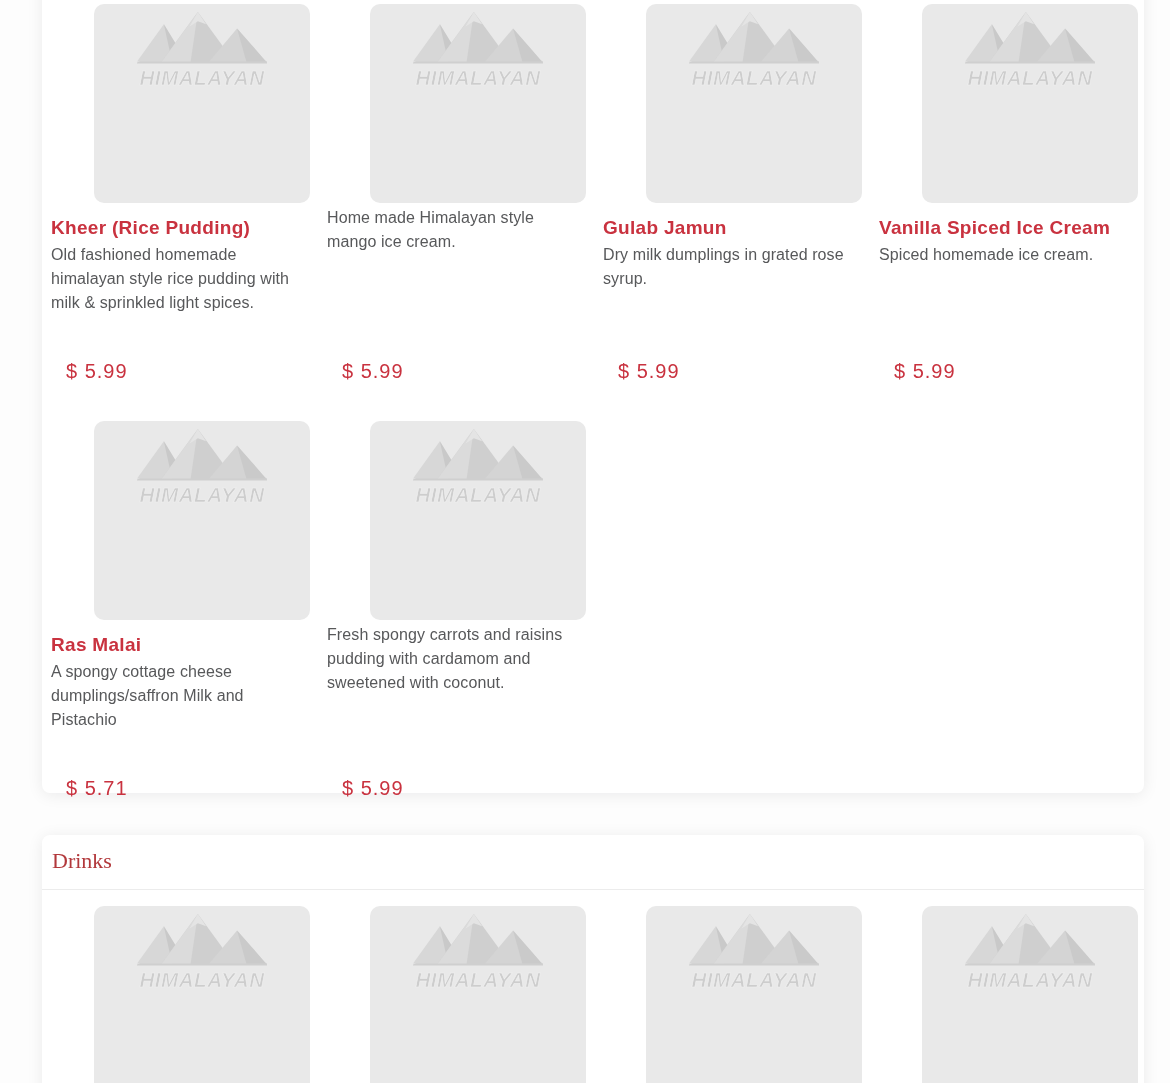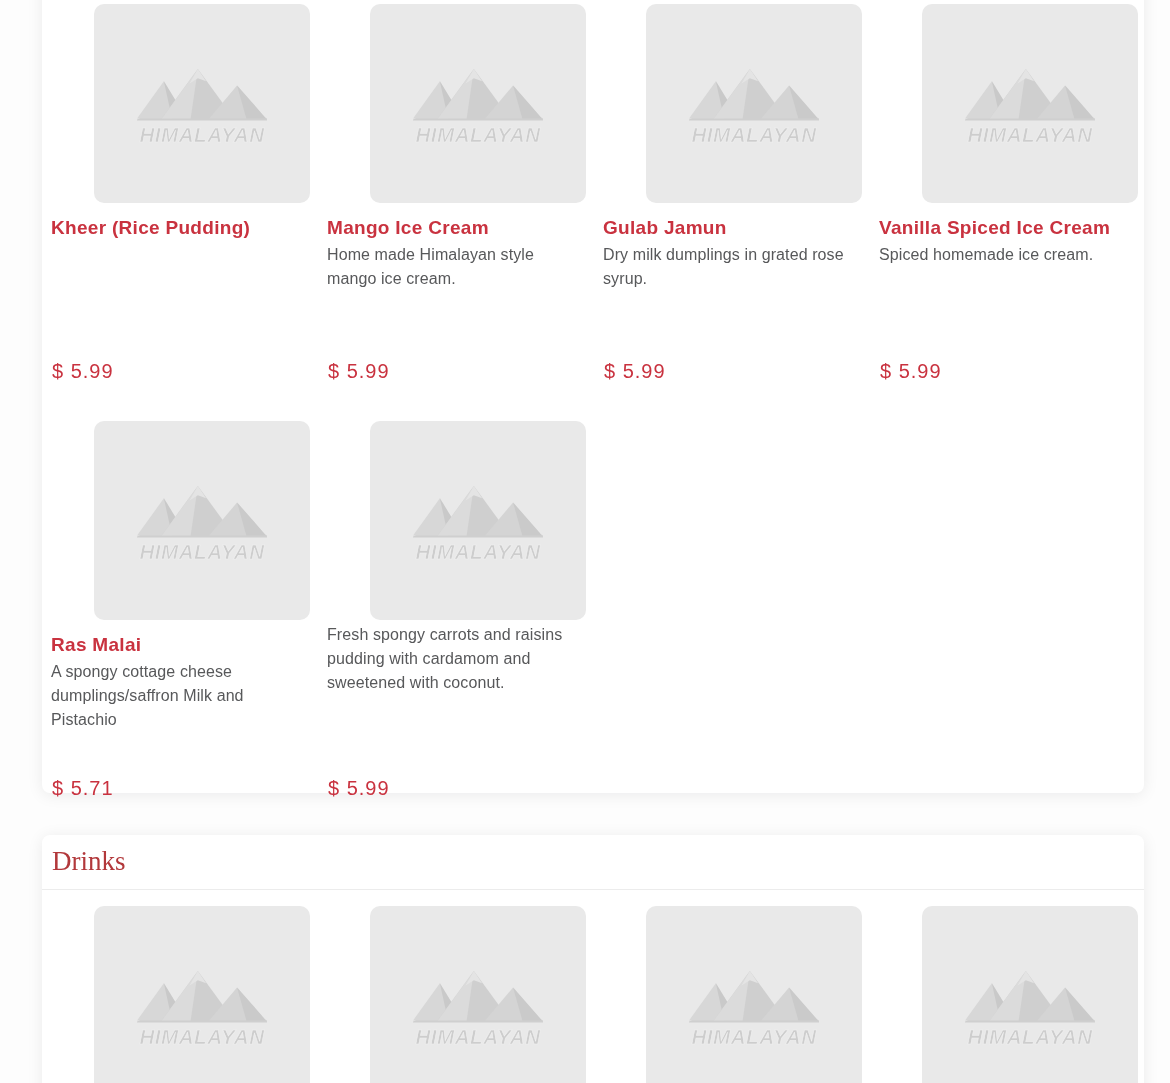--- a/index.html
+++ b/index.html
@@ -24,21 +24,21 @@
     height: 853px;
     padding: 64px 8px 14px 8px;
   }
   #drinks-section {
     top: 835px;
     height: 380px;
     padding: 0;
   }
   .section-header {
     font-family: "Liberation Serif", serif;
-    font-size: 27px;
+    font-size: 22px;
     line-height: 34px;
     color: var(--section-heading-color, #b2383b);
     padding: 9px 10px 11px 10px;
     border-bottom: 1px solid #ececec;
   }
   .menu-grid {
     display: grid;
     grid-template-columns: repeat(4, 260px);
     column-gap: 16px;
     row-gap: 39px;
@@ -50,21 +50,20 @@
     display: flex;
     flex-direction: column;
     cursor: pointer;
   }
   .thumb {
     height: 199px;
     flex-shrink: 0;
     background: var(--card-bg, #e9e9e9);
     border-radius: 10px;
     display: flex;
-    align-items: center;
     justify-content: center;
     margin-left: 44px;
   }
   .thumb svg { width: 134px; height: 86px; }
   .item-name {
     margin: 12px 2px 0 1px;
     font-size: 19px;
     line-height: 25px;
     font-weight: 700;
     letter-spacing: 0.3px;
@@ -72,21 +71,21 @@
   }
   .item-desc {
     margin: 3px 2px 0 1px;
     font-size: 16px;
     line-height: 24px;
     letter-spacing: 0.1px;
     color: var(--description-color, #57585a);
   }
   .item-price {
     margin-top: auto;
-    margin-left: 2px;
+    margin-left: 16px;
     font-size: 20px;
     line-height: 21px;
     font-weight: 500;
     letter-spacing: 1px;
     color: var(--accent, #c9323f);
   }
   .logo-text {
     font-family: "Liberation Sans", sans-serif;
     font-weight: bold;
     font-style: italic;
@@ -106,38 +105,38 @@
     <polygon points="28,19 50,55 36,55" fill="#c9c9c9"></polygon>
     <polygon points="26,55 61,7 96,55" fill="#cfcfcf"></polygon>
     <polygon points="61,7 26,55 54,55" fill="#dbdbdb"></polygon>
     <polygon points="61,7 69,19 61,16 53,21" fill="#e4e4e4"></polygon>
     <polygon points="72,55 99,23 127,55" fill="#d4d4d4"></polygon>
     <polygon points="99,23 127,55 108,55" fill="#cacaca"></polygon>
     <text class="logo-text" x="65" y="78" text-anchor="middle" font-size="20" letter-spacing="0.5" fill="#cdcdcd" stroke="#f0f0f0" stroke-width="0.6">HIMALAYAN</text>
   </svg>
 </div>
       <div class="item-name">Kheer (Rice Pudding)</div>
-      <div class="item-price">$ 5.99</div>
-    </div>
-
-    <div class="menu-item">
-      <div class="thumb logo-slot">
-  <svg viewBox="0 0 130 82" xmlns="http://www.w3.org/2000/svg">
-    <polygon points="2,56 20,47 42,52 58,44 88,52 108,45 128,55 128,57 2,57" fill="#cfcfcf"></polygon>
-    <polygon points="2,55 28,19 50,55" fill="#d7d7d7"></polygon>
-    <polygon points="28,19 50,55 36,55" fill="#c9c9c9"></polygon>
-    <polygon points="26,55 61,7 96,55" fill="#cfcfcf"></polygon>
-    <polygon points="61,7 26,55 54,55" fill="#dbdbdb"></polygon>
-    <polygon points="61,7 69,19 61,16 53,21" fill="#e4e4e4"></polygon>
-    <polygon points="72,55 99,23 127,55" fill="#d4d4d4"></polygon>
-    <polygon points="99,23 127,55 108,55" fill="#cacaca"></polygon>
-    <text class="logo-text" x="65" y="78" text-anchor="middle" font-size="20" letter-spacing="0.5" fill="#cdcdcd" stroke="#f0f0f0" stroke-width="0.6">HIMALAYAN</text>
-  </svg>
-</div>
-      <div class="item-name">Mango Ice Cream</div>
+      <div class="item-desc">Old fashioned homemade himalayan style rice pudding with milk &amp; sprinkled light spices.</div>
+      <div class="item-price">$ 5.99</div>
+    </div>
+
+    <div class="menu-item">
+      <div class="thumb logo-slot">
+  <svg viewBox="0 0 130 82" xmlns="http://www.w3.org/2000/svg">
+    <polygon points="2,56 20,47 42,52 58,44 88,52 108,45 128,55 128,57 2,57" fill="#cfcfcf"></polygon>
+    <polygon points="2,55 28,19 50,55" fill="#d7d7d7"></polygon>
+    <polygon points="28,19 50,55 36,55" fill="#c9c9c9"></polygon>
+    <polygon points="26,55 61,7 96,55" fill="#cfcfcf"></polygon>
+    <polygon points="61,7 26,55 54,55" fill="#dbdbdb"></polygon>
+    <polygon points="61,7 69,19 61,16 53,21" fill="#e4e4e4"></polygon>
+    <polygon points="72,55 99,23 127,55" fill="#d4d4d4"></polygon>
+    <polygon points="99,23 127,55 108,55" fill="#cacaca"></polygon>
+    <text class="logo-text" x="65" y="78" text-anchor="middle" font-size="20" letter-spacing="0.5" fill="#cdcdcd" stroke="#f0f0f0" stroke-width="0.6">HIMALAYAN</text>
+  </svg>
+</div>
       <div class="item-desc">Home made Himalayan style mango ice cream.</div>
       <div class="item-price">$ 5.99</div>
     </div>
 
     <div class="menu-item">
       <div class="thumb logo-slot">
   <svg viewBox="0 0 130 82" xmlns="http://www.w3.org/2000/svg">
     <polygon points="2,56 20,47 42,52 58,44 88,52 108,45 128,55 128,57 2,57" fill="#cfcfcf"></polygon>
     <polygon points="2,55 28,19 50,55" fill="#d7d7d7"></polygon>
     <polygon points="28,19 50,55 36,55" fill="#c9c9c9"></polygon>

